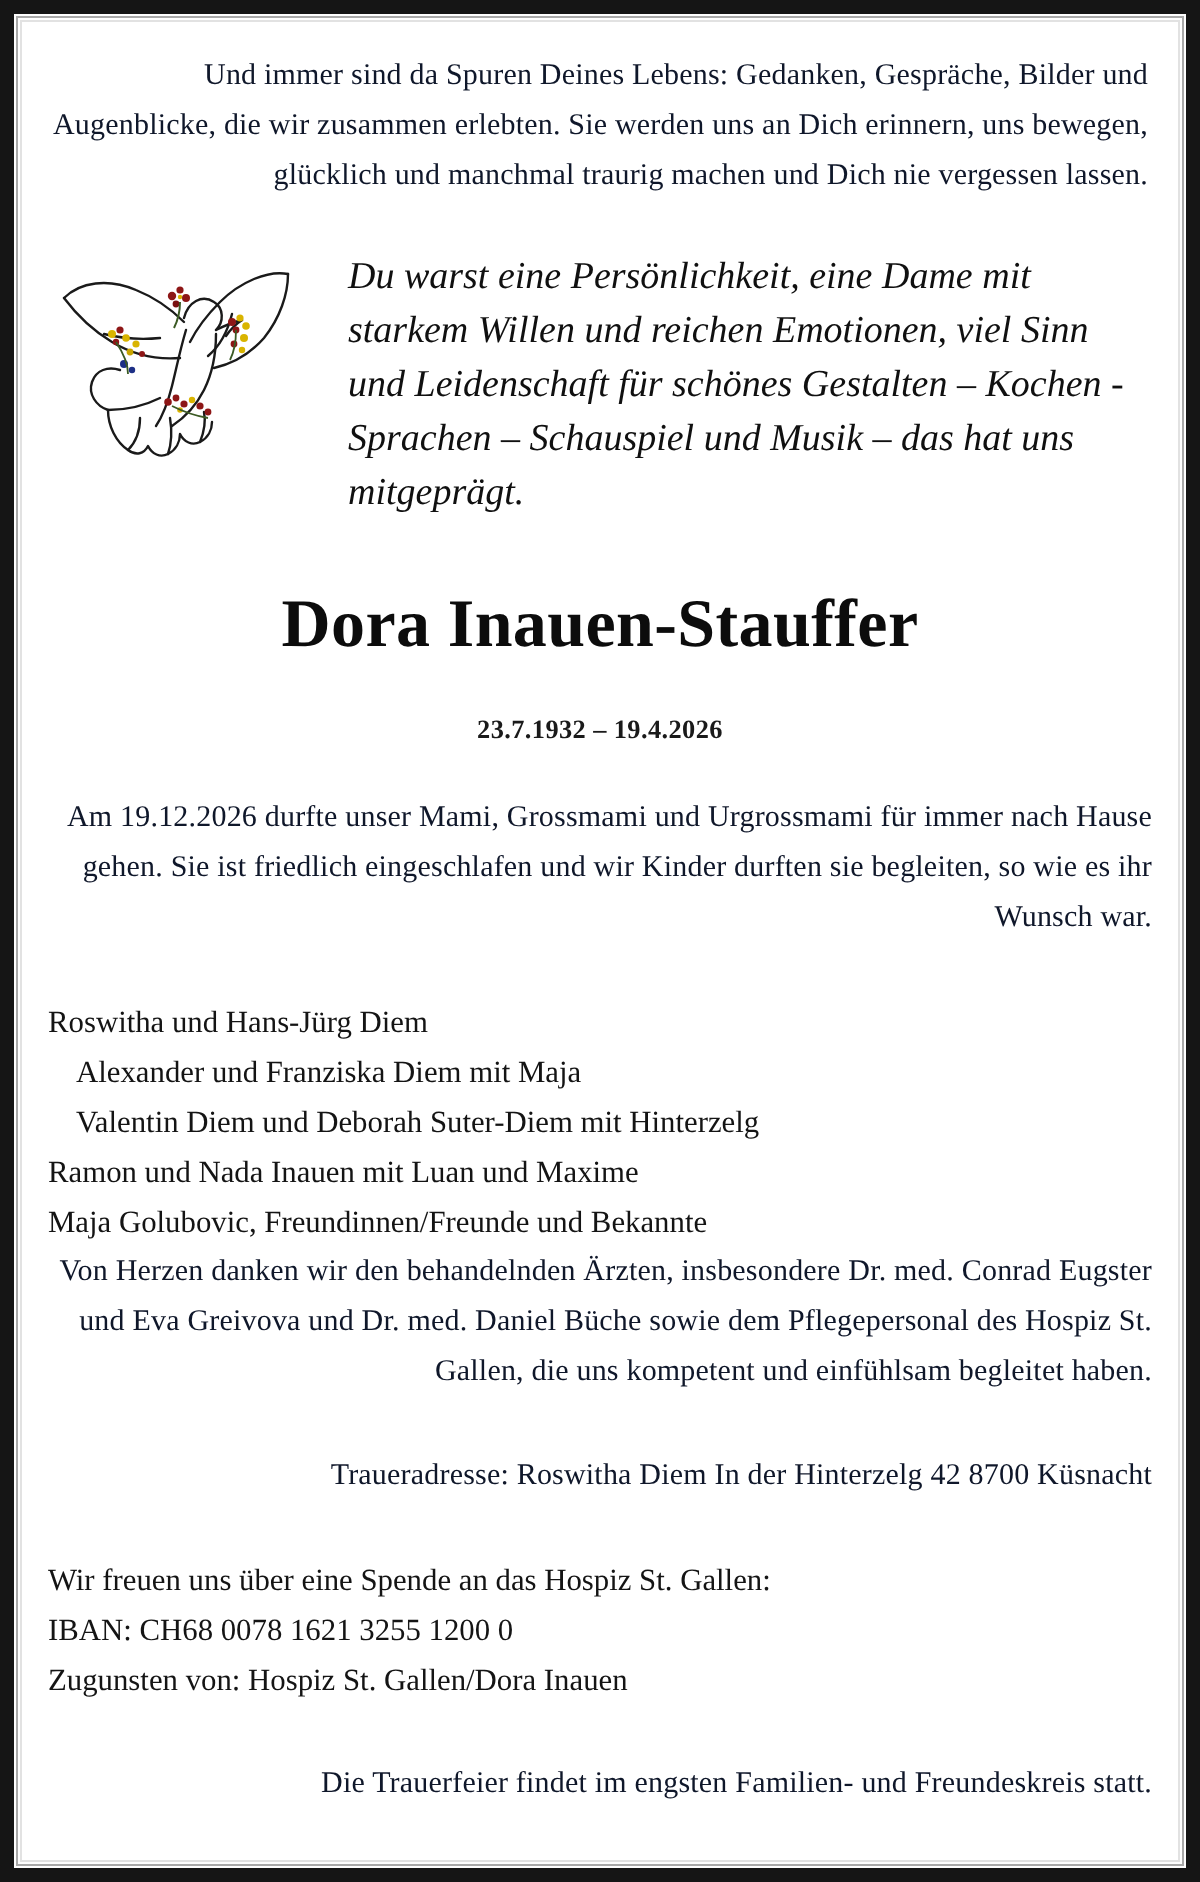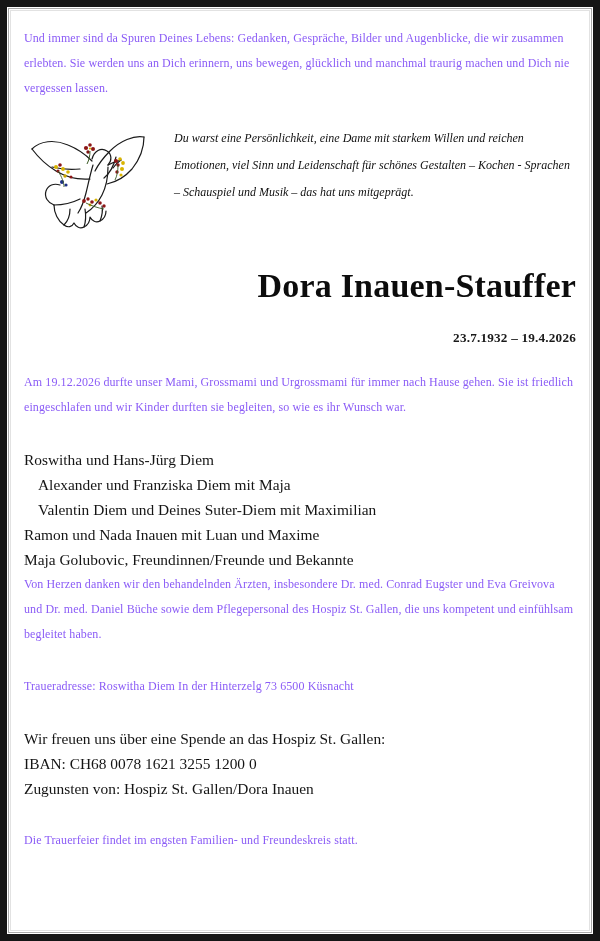--- a/index.html
+++ b/index.html
@@ -54,25 +54,26 @@
     position: absolute;
     left: 0;
     top: 0;
     right: 0;
     bottom: 0;
     padding: 22px 24px 10px 24px;
     box-sizing: border-box;
     z-index: 1;
   }
   .body-text {
-    font-size: 12px;
+    font-size: 15px;
     line-height: 25px;
-    color: #8b5cf6;
+    color: #0f172a;
     margin: 0;
     letter-spacing: 0.1px;
+    text-align: right;
   }
   .intro {
     margin: 4px 2px 0 0;
   }
   
   .quote-row {
     display: flex;
     align-items: flex-start;
     margin-top: 22px;
   }
@@ -82,28 +83,28 @@
     padding-top: 4px;
   }
   .dove-wrap svg {
     display: block;
     width: 140px;
     height: 106px;
   }
   .quote {
     flex: 1 1 auto;
     font-style: italic;
-    font-size: 12px;
+    font-size: 19px;
     line-height: 27px;
     color: #101010;
     padding-top: 2px;
     padding-right: 6px;
   }
   .name-block {
-    text-align: right;
+    text-align: center;
     margin-top: 34px;
   }
   .deceased-name {
     font-size: 34px;
     font-weight: 700;
     letter-spacing: 0.2px;
     line-height: 1.1;
     color: #0c0c0c;
     margin: 0;
   }
@@ -244,28 +245,28 @@
     <div class="name-block">
       <h1 class="deceased-name">Dora Inauen-Stauffer</h1>
       <div class="life-dates">23.7.1932 – 19.4.2026</div>
     </div>
 
     <p class="body-text para">Am 19.12.2026 durfte unser Mami, Grossmami und Urgrossmami für immer nach Hause gehen. Sie ist friedlich eingeschlafen und wir Kinder durften sie begleiten, so wie es ihr Wunsch war.</p>
 
     <div class="names-list">
       <div class="line">Roswitha und Hans-Jürg Diem</div>
       <div class="line indent">Alexander und Franziska Diem mit Maja</div>
-      <div class="line indent">Valentin Diem und Deines Suter-Diem mit Maximilian</div>
+      <div class="line indent">Valentin Diem und Deborah Suter-Diem mit Hinterzelg</div>
       <div class="line">Ramon und Nada Inauen mit Luan und Maxime</div>
       <div class="line">Maja Golubovic, Freundinnen/Freunde und Bekannte</div>
     </div>
 
     <p class="body-text thanks">Von Herzen danken wir den behandelnden Ärzten, insbesondere Dr. med. Conrad Eugster und Eva Greivova und Dr. med. Daniel Büche sowie dem Pflegepersonal des Hospiz St. Gallen, die uns kompetent und einfühlsam begleitet haben.</p>
 
-    <p class="body-text address">Traueradresse: Roswitha Diem  In der Hinterzelg 73   6500 Küsnacht</p>
+    <p class="body-text address">Traueradresse: Roswitha Diem  In der Hinterzelg 42   8700 Küsnacht</p>
 
     <div class="donation">
       <div class="line">Wir freuen uns über eine Spende an das Hospiz St. Gallen:</div>
       <div class="line">IBAN: CH68 0078 1621 3255 1200 0</div>
       <div class="line">Zugunsten von: Hospiz St. Gallen/Dora Inauen</div>
     </div>
 
     <p class="body-text ceremony">Die Trauerfeier findet im engsten Familien- und Freundeskreis statt.</p>
 
   </div>

